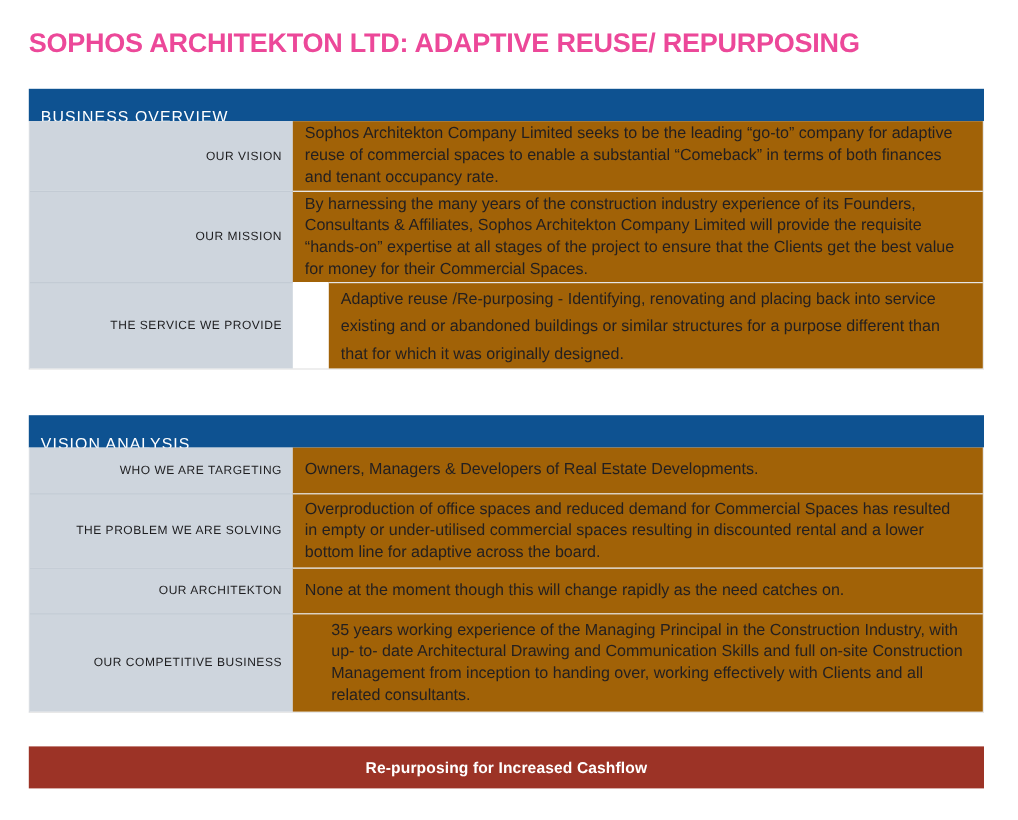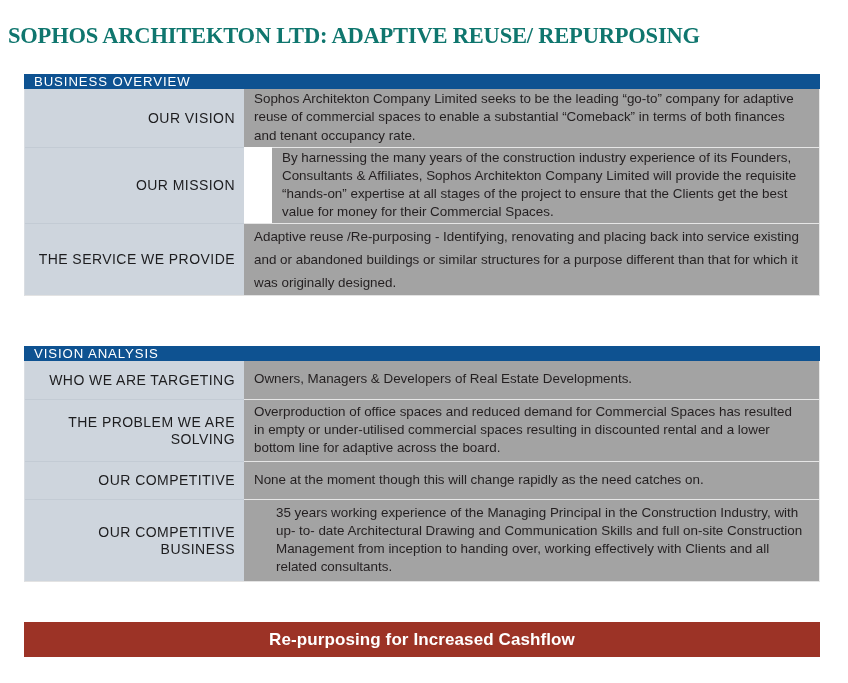--- a/index.html
+++ b/index.html
@@ -19,48 +19,47 @@
   .page {
     position: relative;
     width: 848px;
     height: 683px;
     box-sizing: border-box;
   }
 
   
   .doc-title {
     position: absolute;
-    left: 8px;
+    left: 24px;
     top: 24px;
     width: 800px;
     font-size: 22.5px;
     font-weight: bold;
     letter-spacing: -0.2px;
-    color: #0f766e;
+    color: #ec4899;
     line-height: 1.1;
     white-space: nowrap;
-    font-family: Liberation Serif, serif;
   }
 
   
   .section {
     position: absolute;
     left: 24px;
     width: 796px;
     box-sizing: border-box;
   }
 
   .section-header {
     background: #0e5291;
     color: #ffffff;
     font-size: 13.2px;
     letter-spacing: 0.9px;
-    padding: 0 0 7px 10px;
+    padding: 16px 0 7px 10px;
     box-sizing: border-box;
-    height: 15px;
+    height: 27px;
     line-height: 15px;
     font-weight: normal;
   }
 
   .rows {
     display: block;
     border-left: 1px solid #d9dde2;
     border-right: 1px solid #e8e8e8;
     border-bottom: 1px solid #e3e3e3;
     box-sizing: border-box;
@@ -72,56 +71,56 @@
     box-sizing: border-box;
   }
   .row + .row .cell-label { border-top: 1px solid #c3cbd4; }
   .row + .row .cell-value { border-top: 1px solid #e6e6e6; }
 
   .cell-label {
     flex: 0 0 219px;
     width: 219px;
     background: #ced5dd;
     color: #1d1d1f;
-    font-size: 14px;
+    font-size: 10px;
     letter-spacing: 0.45px;
     line-height: 17px;
     text-align: right;
     padding: 10px 9px 10px 8px;
     box-sizing: border-box;
     display: flex;
     flex-direction: column;
     justify-content: center;
     align-items: flex-end;
   }
 
   .cell-value {
     flex: 1 1 auto;
-    background: #a3a3a3;
+    background: #a16207;
     color: #231f20;
     font-size: 13.4px;
     line-height: 18.2px;
     padding: 9px 14px 10px 10px;
     box-sizing: border-box;
     display: flex;
     flex-direction: column;
     justify-content: center;
   }
   .cell-value.loose { line-height: 23px; }
 
   
   .banner {
     position: absolute;
     left: 24px;
     top: 622px;
     width: 796px;
     height: 35px;
     background: #9c3326;
     color: #ffffff;
-    font-size: 17px;
+    font-size: 13px;
     font-weight: bold;
     letter-spacing: 0.1px;
     display: flex;
     align-items: center;
     justify-content: center;
     box-sizing: border-box;
   }
 </style>
 </head>
 <body>
@@ -134,47 +133,47 @@
     <div class="section-header">BUSINESS OVERVIEW</div>
     <div class="rows">
 
       <div class="row">
         <div class="cell-label" style="height:58px;">OUR VISION</div>
         <div class="cell-value" style="height:58px;">Sophos Architekton Company Limited seeks to be the leading “go-to” company for adaptive reuse of commercial spaces to enable a substantial “Comeback” in terms of both finances and tenant occupancy rate.</div>
       </div>
 
       <div class="row">
         <div class="cell-label" style="height:76px;">OUR MISSION</div>
-        <div class="cell-value" style="height:76px;margin-left:28px;">By harnessing the many years of the construction industry experience of its Founders, Consultants &amp; Affiliates, Sophos Architekton Company Limited will provide the requisite “hands-on” expertise at all stages of the project to ensure that the Clients get the best value for money for their Commercial Spaces.</div>
+        <div class="cell-value" style="height:76px;">By harnessing the many years of the construction industry experience of its Founders, Consultants &amp; Affiliates, Sophos Architekton Company Limited will provide the requisite “hands-on” expertise at all stages of the project to ensure that the Clients get the best value for money for their Commercial Spaces.</div>
       </div>
 
       <div class="row">
         <div class="cell-label" style="height:72px;">THE SERVICE WE PROVIDE</div>
-        <div class="cell-value loose" style="height:72px;">Adaptive reuse /Re-purposing - Identifying, renovating and placing back into service existing and or abandoned buildings or similar structures for a purpose different than that for which it was originally designed.</div>
+        <div class="cell-value loose" style="height:72px;margin-left:30px;">Adaptive reuse /Re-purposing - Identifying, renovating and placing back into service existing and or abandoned buildings or similar structures for a purpose different than that for which it was originally designed.</div>
       </div>
 
     </div>
   </div>
 
   <div class="section" id="section-1" style="top:346px;">
     <div class="section-header">VISION ANALYSIS</div>
     <div class="rows">
 
       <div class="row">
         <div class="cell-label" style="height:38px;">WHO WE ARE TARGETING</div>
         <div class="cell-value" style="height:38px;">Owners, Managers &amp; Developers of Real Estate Developments.</div>
       </div>
 
       <div class="row">
         <div class="cell-label" style="height:62px;">THE PROBLEM WE ARE SOLVING</div>
         <div class="cell-value" style="height:62px;">Overproduction of office spaces and reduced demand for Commercial Spaces has resulted in empty or under-utilised commercial spaces resulting in discounted rental and a lower bottom line for adaptive across the board.</div>
       </div>
 
       <div class="row">
-        <div class="cell-label" style="height:38px;">OUR COMPETITIVE</div>
+        <div class="cell-label" style="height:38px;">OUR ARCHITEKTON</div>
         <div class="cell-value" style="height:38px;">None at the moment though this will change rapidly as the need catches on.</div>
       </div>
 
       <div class="row">
         <div class="cell-label" style="height:82px;">OUR COMPETITIVE BUSINESS</div>
         <div class="cell-value" style="height:82px;padding-left:32px;">35 years working experience of the Managing Principal in the Construction Industry, with up- to- date Architectural Drawing and Communication Skills and full on-site Construction Management from inception to handing over, working effectively with Clients and all related consultants.</div>
       </div>
 
     </div>
   </div>

